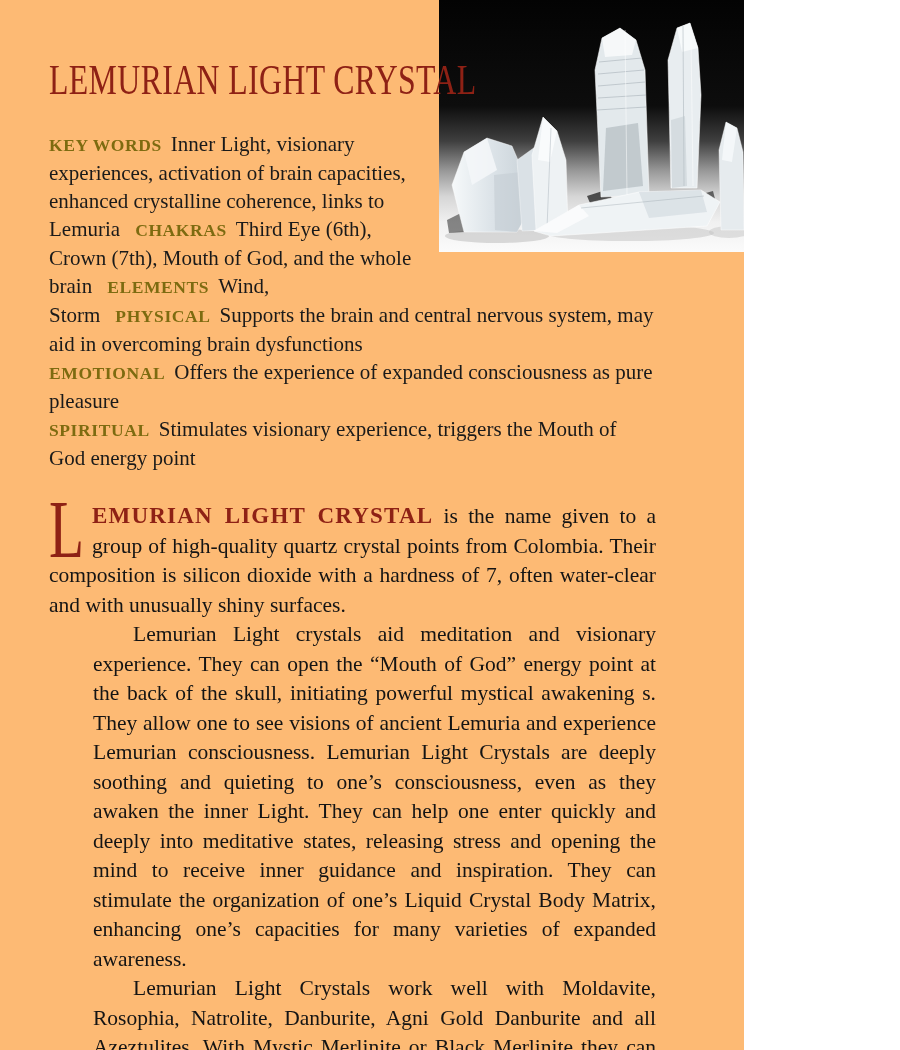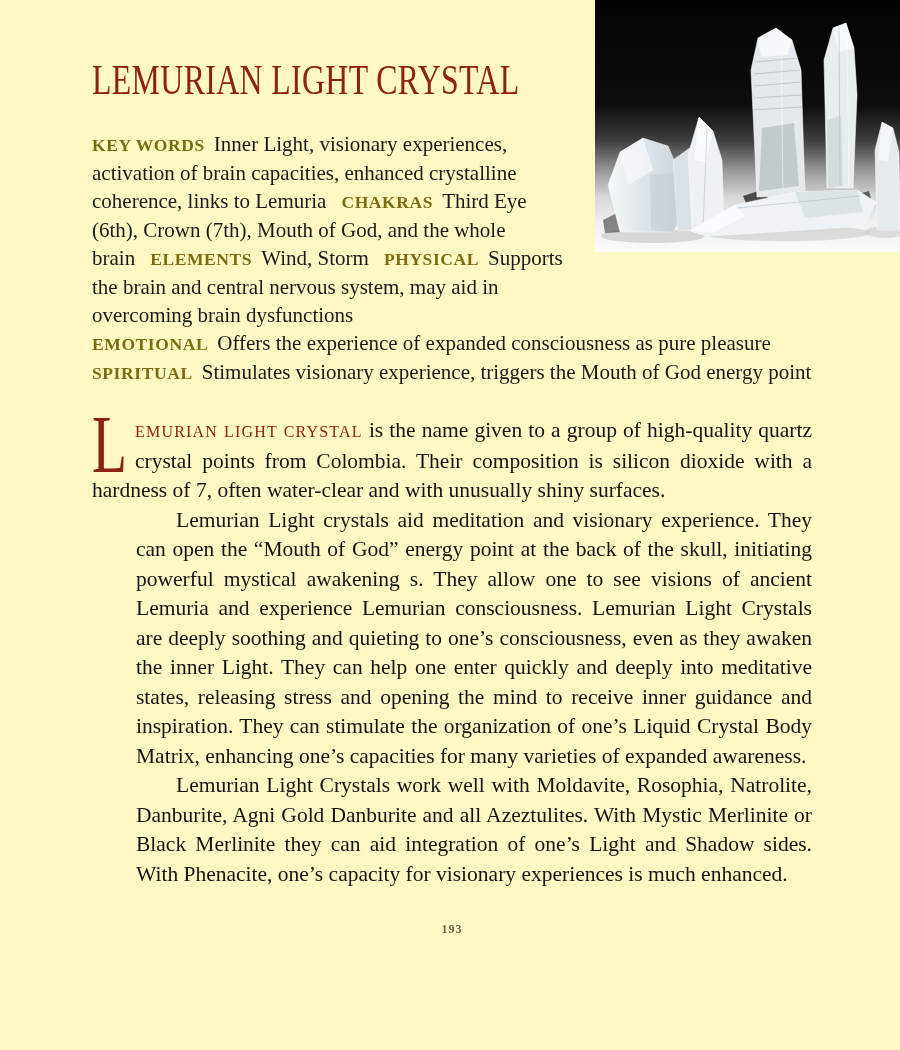--- a/index.html
+++ b/index.html
@@ -5,24 +5,24 @@
   * { margin: 0; padding: 0; box-sizing: border-box; }
   html, body { background: #ffffff; }
   body {
     width: 900px; height: 1050px;
     font-family: "Liberation Serif", "DejaVu Serif", serif;
     color: #141414;
     overflow: hidden;
   }
   .page {
     position: relative;
-    width: 900px; height: 1050px;
-    padding-left: 92px;
+    width: 744px; height: 1050px;
+    padding-left: 49px;
     overflow: hidden;
-    background: #fef9c3;
+    background: #fdba74;
   }
   figure.photo {
     float: right;
     width: 305px; height: 252px;
     margin: 0 0 26px 18px;
   }
   figure.photo svg { display: block; width: 305px; height: 252px; }
 
   h1.title {
     width: 462px;
@@ -70,23 +70,23 @@
     font-size: 82px;
     line-height: 58px;
     height: 58px;
     width: 34px;
     margin-right: 9px;
     transform: scaleX(0.70);
     transform-origin: left 78%;
   }
   .leadcaps {
     color: #8e2115;
-    font-size: 16px;
+    font-size: 23px;
     letter-spacing: 1.2px;
-    font-weight: normal;
+    font-weight: bold;
   }
 
   .page-number {
     margin-top: 33px;
     margin-right: 88px;
     text-align: center;
     font-size: 12px;
     font-weight: bold;
     color: #6e5d49;
     letter-spacing: 1px;

